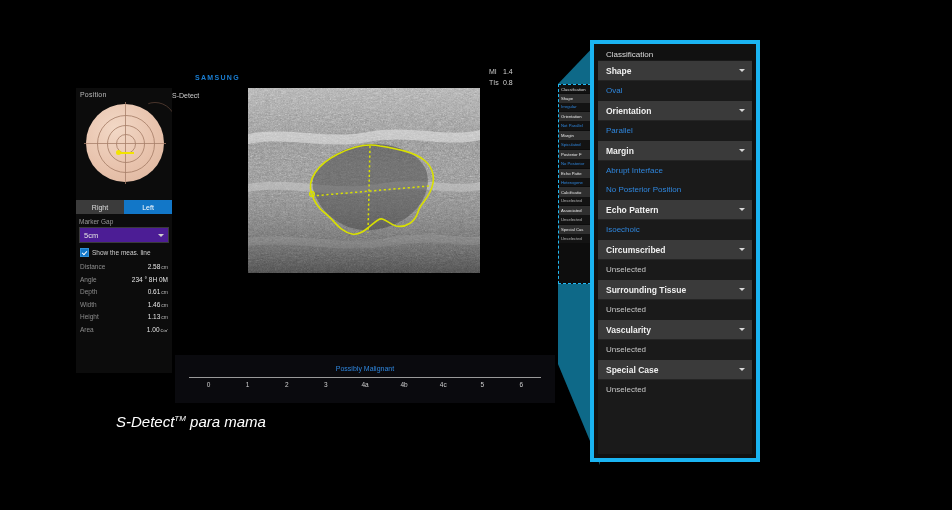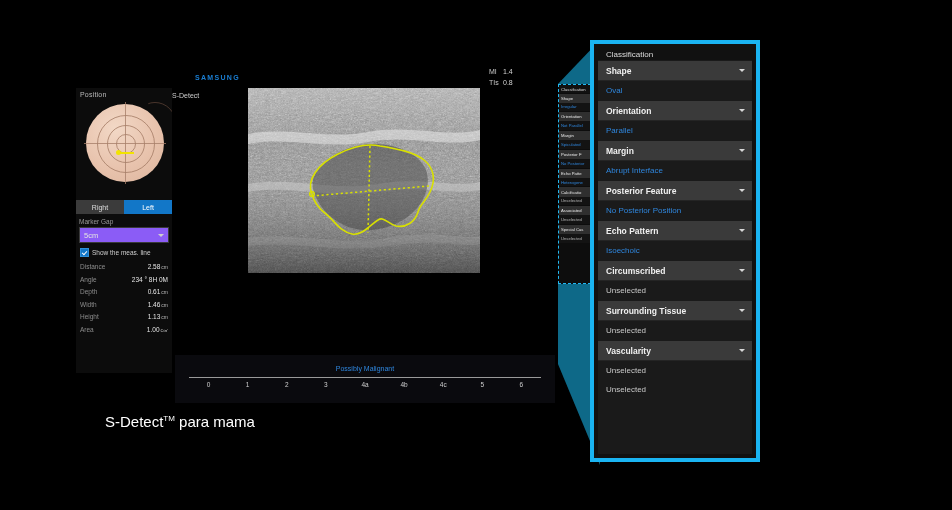--- a/index.html
+++ b/index.html
@@ -22,21 +22,21 @@
   .cross-h{position:absolute;left:8px;top:42.5px;width:82px;height:1px;background:#a8806a;opacity:.8;}
   .marker-dot{position:absolute;left:40px;top:50px;width:5px;height:5px;border-radius:50%;background:#f2e400;}
   .marker-line{position:absolute;left:44px;top:51.5px;width:14px;height:2px;background:#f2e400;}
 
   .lr-row{display:flex;width:96px;height:14px;}
   .lr-btn{flex:1;font-size:7px;display:flex;align-items:center;justify-content:center;color:#ddd;}
   .lr-right{background:#3b3b3b;}
   .lr-left{background:#1277c8;color:#fff;}
 
   .field-label{font-size:6.5px;color:#9a9a9a;padding:4px 0 2px 3px;}
-  .select-box{margin:0 3px;height:14px;background:#8b5cf6;border:1px solid #3a3a3a;
+  .select-box{margin:0 3px;height:14px;background:#4c1d95;border:1px solid #3a3a3a;
               display:flex;align-items:center;padding:0 4px;color:#e3e3e3;font-size:7.5px;justify-content:space-between;}
   .caret{width:0;height:0;border-left:3px solid transparent;border-right:3px solid transparent;border-top:3px solid #cfcfcf;}
   .chk-row{display:flex;align-items:center;gap:3px;padding:5px 0 0 4px;}
   .chk{width:7px;height:7px;background:#1277c8;border:1px solid #2f8fd8;position:relative;}
   .chk:after{content:"";position:absolute;left:1.5px;top:0.5px;width:2px;height:4px;border:solid #fff;border-width:0 1.2px 1.2px 0;transform:rotate(42deg);}
   .chk-label{font-size:6.5px;color:#cfcfcf;}
 
   .meas-list{margin-top:6px;padding:0 4px;}
   .meas-row{display:flex;justify-content:space-between;align-items:baseline;height:12.5px;}
   .meas-k{font-size:6.5px;color:#8d8d8d;}
@@ -54,21 +54,21 @@
   .us-canvas{position:absolute;inset:0;}
 
   
   .birads{position:absolute;left:175px;top:355px;width:380px;height:48px;background:#0a0a0e;}
   .birads-title{text-align:center;font-size:7px;color:#2f86dd;padding-top:10px;}
   .birads-rule{margin:5px 14px 0 14px;height:1px;background:#9a9a9a;}
   .birads-ticks{display:flex;margin:3px 14px 0 14px;}
   .birads-ticks span{flex:1;text-align:center;font-size:6.5px;color:#cfcfcf;}
 
   
-  .caption{position:absolute;left:105px;top:413px;font-size:15px;color:#fff;}
+  .caption{position:absolute;left:116px;top:413px;font-size:15px;color:#fff;font-style:italic;}
   .caption sup{font-size:8px;vertical-align:super;}
 
   
   .funnel{position:absolute;left:540px;top:40px;width:60px;height:425px;}
 
   
   .mini-panel{position:absolute;left:558px;top:84px;width:38px;height:200px;
               background:#0d0d0d;border:1.2px dashed #22b7f0;box-sizing:border-box;overflow:hidden;}
   .mini-head{font-size:4.2px;color:#dcdcdc;padding:1.5px 0 1px 2px;background:#111;}
   .mini-row{height:9.2px;background:#2f2f2f;color:#e8e8e8;font-size:4.2px;padding-left:2px;
@@ -265,24 +265,20 @@
           <div class="z-row">
             <span class="z-row-label">Orientation</span>
             <span class="z-caret"></span>
           </div>
           <div class="z-val">Parallel</div>
           <div class="z-row">
             <span class="z-row-label">Margin</span>
             <span class="z-caret"></span>
           </div>
           <div class="z-val">Abrupt Interface</div>
-          <div class="z-row">
-            <span class="z-row-label">Posterior Feature</span>
-            <span class="z-caret"></span>
-          </div>
           <div class="z-val">No Posterior Position</div>
           <div class="z-row">
             <span class="z-row-label">Echo Pattern</span>
             <span class="z-caret"></span>
           </div>
           <div class="z-val">Isoechoic</div>
           <div class="z-row">
             <span class="z-row-label">Circumscribed</span>
             <span class="z-caret"></span>
           </div>
@@ -290,18 +286,22 @@
           <div class="z-row">
             <span class="z-row-label">Surrounding Tissue</span>
             <span class="z-caret"></span>
           </div>
           <div class="z-val grey">Unselected</div>
           <div class="z-row">
             <span class="z-row-label">Vascularity</span>
             <span class="z-caret"></span>
           </div>
           <div class="z-val grey">Unselected</div>
+          <div class="z-row">
+            <span class="z-row-label">Special Case</span>
+            <span class="z-caret"></span>
+          </div>
           <div class="z-val grey">Unselected</div>
         </div>
     </div>
   </div>
 
 </div>
 
 </body></html>

